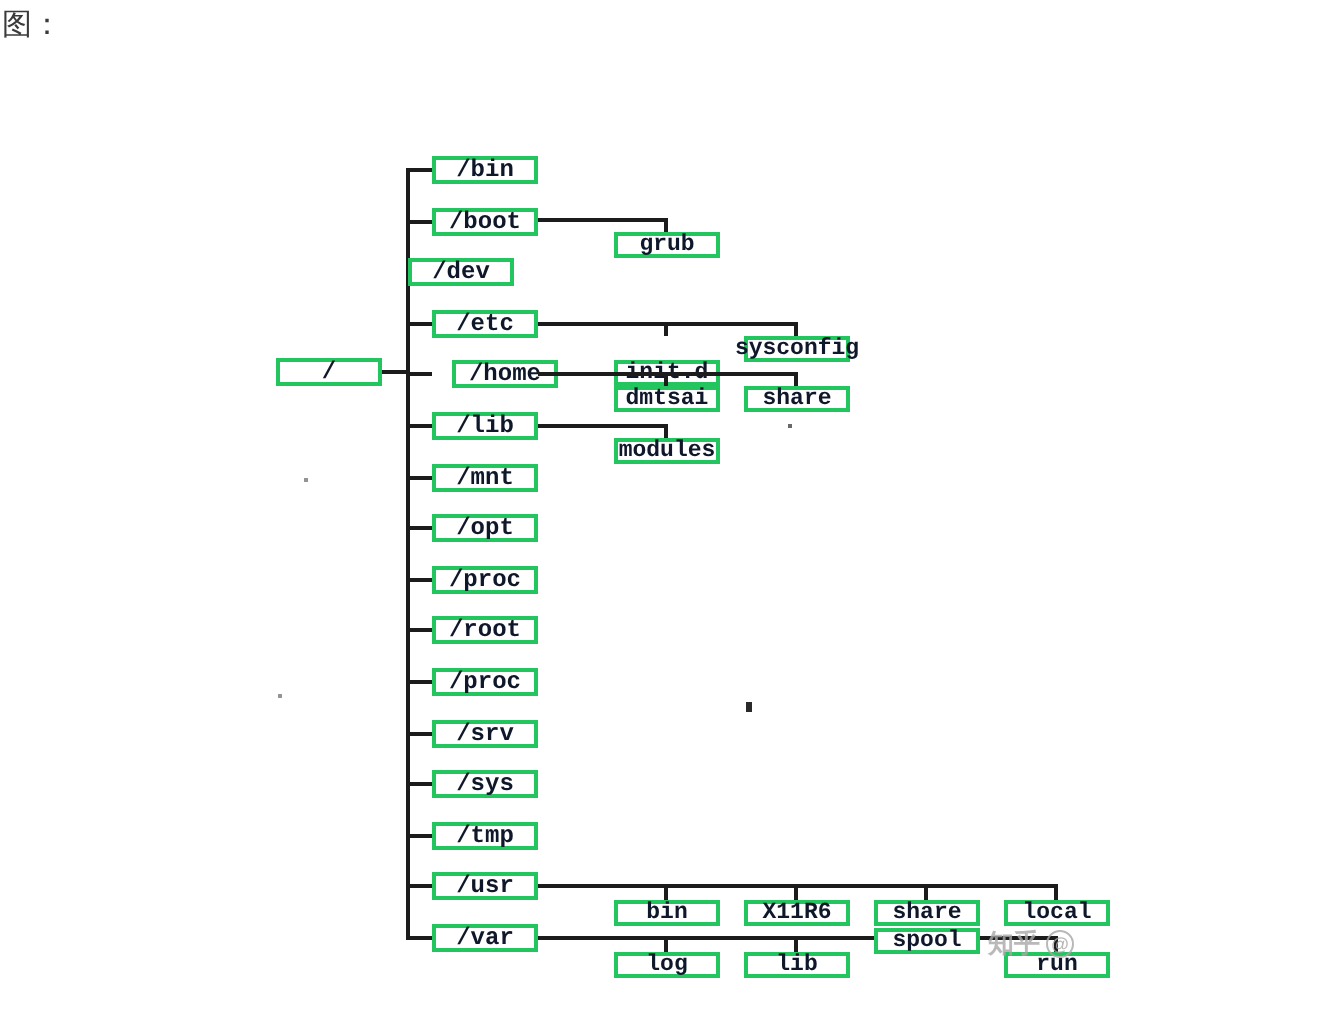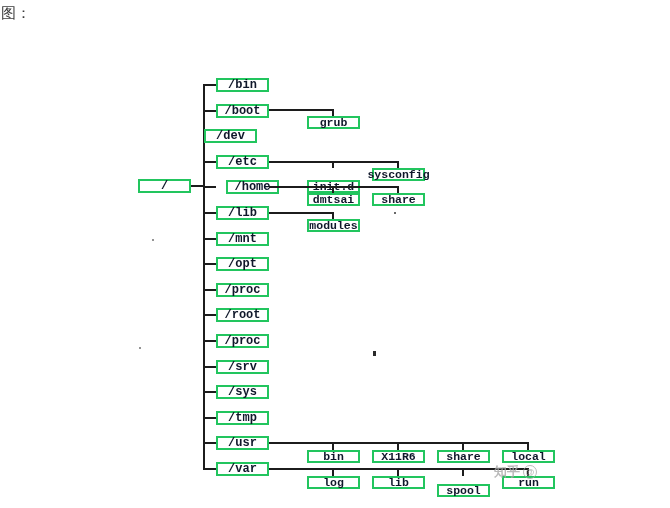--- a/index.html
+++ b/index.html
@@ -99,21 +99,21 @@
   <div class="box lv2" style="left:437px;top:450px">share</div>
   <div class="box lv2" style="left:502px;top:450px">local</div>
 
   <div class="hl" style="left:269px;top:468px;width:260px"></div>
   <div class="vl" style="left:332px;top:468px;height:8px"></div>
   <div class="vl" style="left:397px;top:468px;height:8px"></div>
   <div class="vl" style="left:462px;top:468px;height:8px"></div>
   <div class="vl" style="left:527px;top:468px;height:8px"></div>
   <div class="box lv2" style="left:307px;top:476px">log</div>
   <div class="box lv2" style="left:372px;top:476px">lib</div>
-  <div class="box lv2" style="left:437px;top:484px">spool</div>
+  <div class="box lv2" style="left:437px;top:464px">spool</div>
   <div class="box lv2" style="left:502px;top:476px">run</div>
 
   <div class="speck" style="left:373px;top:351px;width:3px;height:5px"></div>
   <div class="speck" style="left:394px;top:212px;width:2px;height:2px;opacity:.7"></div>
   <div class="speck" style="left:152px;top:239px;width:2px;height:2px;opacity:.5"></div>
   <div class="speck" style="left:139px;top:347px;width:2px;height:2px;opacity:.5"></div>
 
   <div class="watermark">
     <span>知乎</span>
     <span class="wm-circle">@</span>

